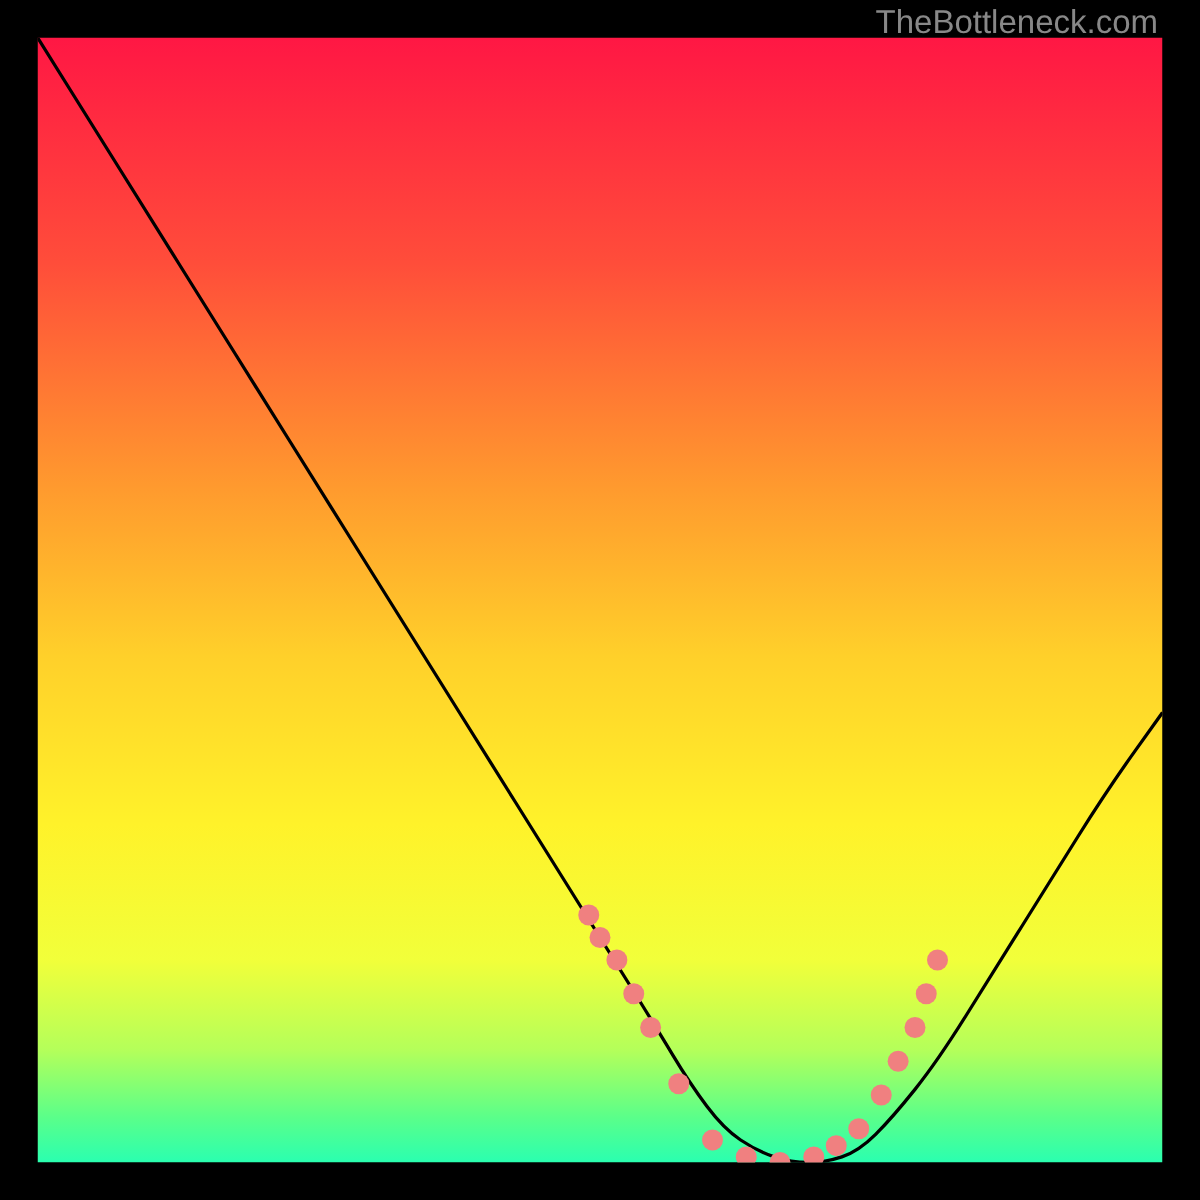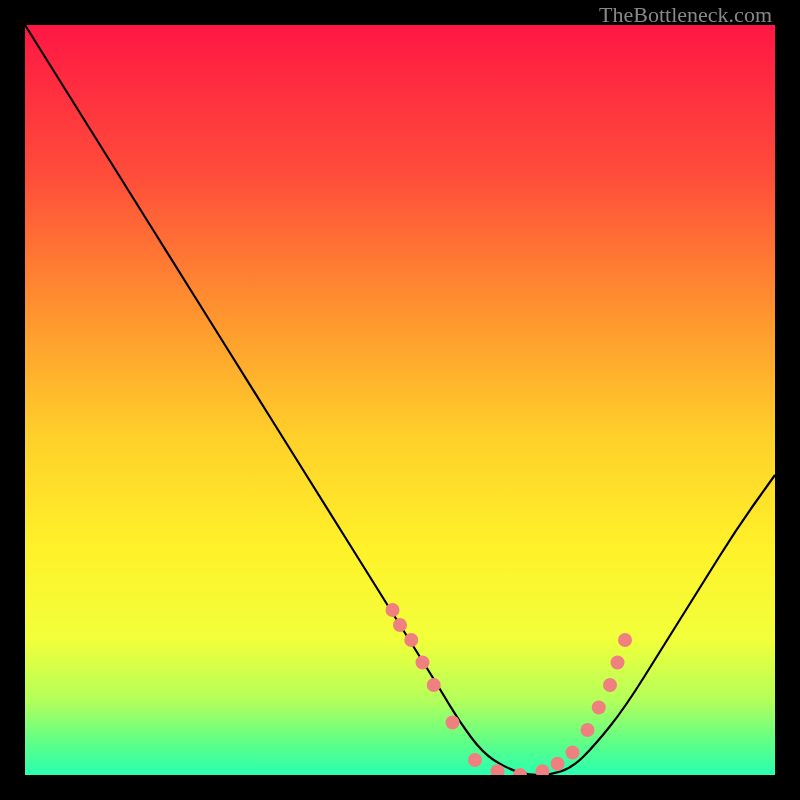--- a/index.html
+++ b/index.html
@@ -17,21 +17,21 @@
     top: 25px;
     width: 750px;
     height: 750px;
     background: #000;
   }
   .watermark {
     position: absolute;
     top: 2px;
     right: 28px;
     color: #888;
-    font-family: Liberation Serif, serif;
+    font-family: Liberation Sans, sans-serif;
     font-size: 22px;
     font-weight: 500;
     z-index: 10;
   }
   svg {
     display: block;
   }
 </style>
 </head>
 <body>

